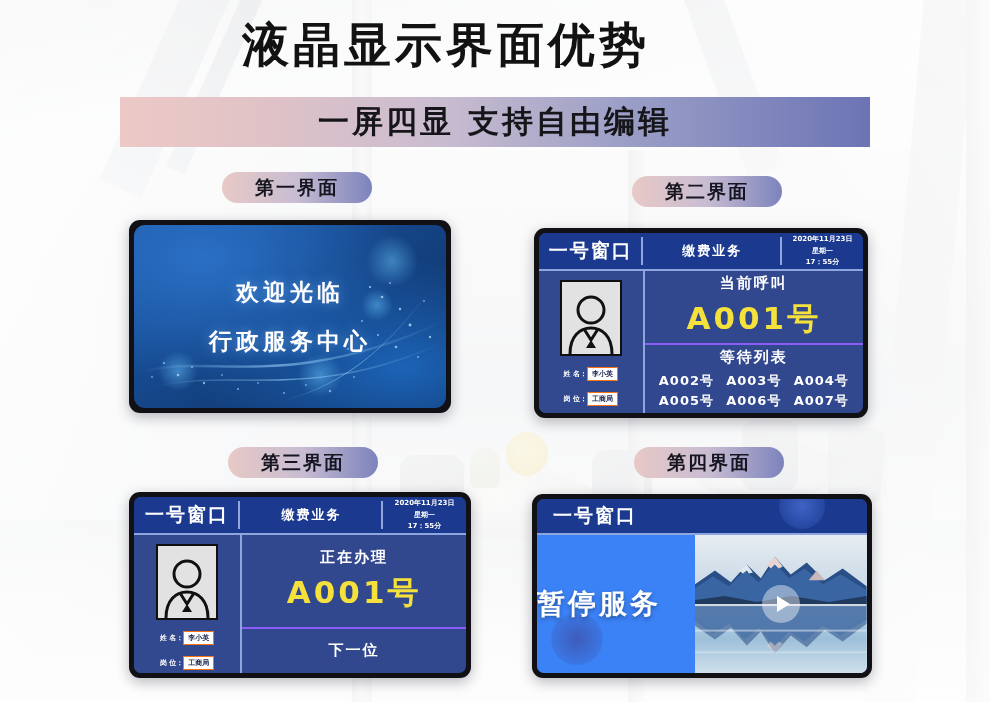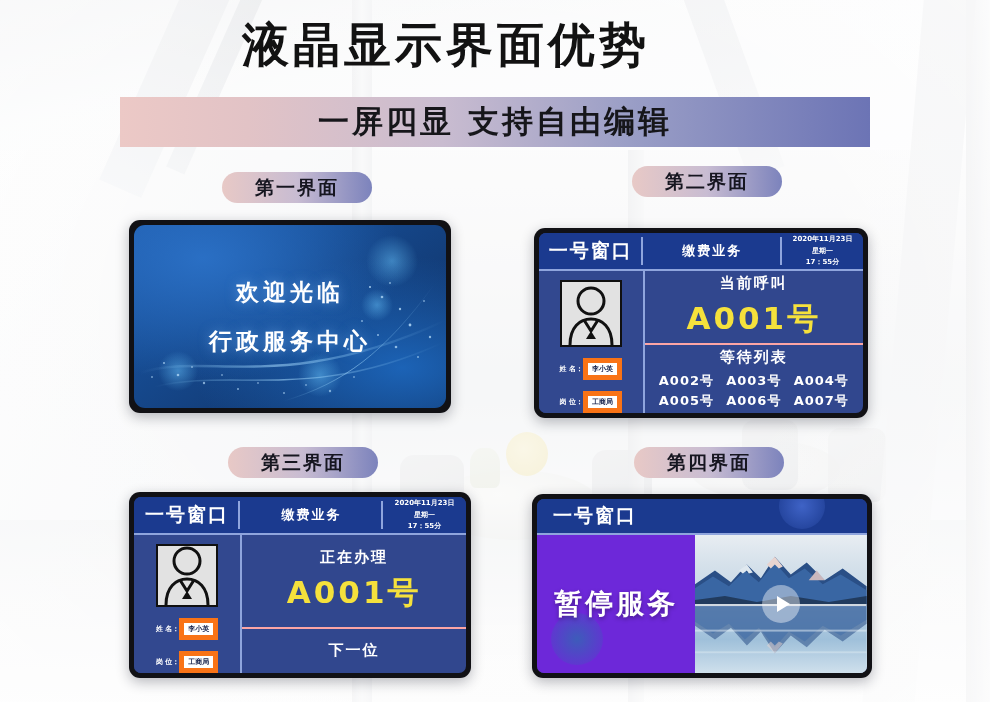--- a/index.html
+++ b/index.html
@@ -66,21 +66,21 @@
   #subtitle-text{font-size:31px;font-weight:bold;color:#16161a;letter-spacing:3px;
      font-family:"DejaVu Sans","Liberation Sans",sans-serif;}
 
   
   .pill{position:absolute;height:31px;border-radius:16px;z-index:6;
      background:linear-gradient(90deg,#e8c9c6 0%,#c8bcd2 50%,#7c83bc 100%);
      display:flex;align-items:center;justify-content:center;padding:0 16px;
      font-size:19px;font-weight:bold;color:#161620;letter-spacing:2px;
      font-family:"DejaVu Sans","Liberation Sans",sans-serif;}
   #pill1{left:222px;top:172px;width:118px;}
-  #pill2{left:632px;top:166px;width:118px;}
+  #pill2{left:632px;top:176px;width:118px;}
   #pill3{left:228px;top:447px;width:118px;}
   #pill4{left:634px;top:447px;width:118px;}
 
   
   .monitor{position:absolute;background:#111115;border-radius:11px;padding:5px;z-index:5;
      box-shadow:0 4px 13px rgba(20,24,40,.30);}
   .screen{width:100%;height:100%;border-radius:7px;overflow:hidden;position:relative;}
 
   #mon1{left:129px;top:220px;width:312px;height:183px;}
   #mon2{left:534px;top:228px;width:324px;height:180px;}
@@ -115,47 +115,47 @@
      font-family:"DejaVu Sans","Liberation Sans",sans-serif;}
   .q-body{flex:1 1 auto;display:flex;min-height:0;}
   .q-left{flex:0 0 32%;position:relative;display:flex;flex-direction:column;
      align-items:center;justify-content:flex-start;padding-top:9px;
      border-right:2px solid #8fa5dd;background:#32488f;}
   .photo{width:58px;height:72px;background:#e2e2e2;border:2px solid #101010;
      display:flex;align-items:flex-end;justify-content:center;overflow:hidden;}
   .idrow{display:flex;align-items:center;gap:0;margin-top:11px;
      font-size:7px;font-weight:bold;color:#ffffff;
      font-family:"DejaVu Sans","Liberation Sans",sans-serif;}
-  .idrow .val{background:#ffffff;color:#14204a;padding:1px 4px;border:5px solid #f97316;}
+  .idrow .val{background:#ffffff;color:#14204a;padding:1px 4px;border:1px solid #f97316;}
   .q-right{flex:1 1 auto;display:flex;flex-direction:column;min-width:0;}
   .q-sec{flex:1 1 auto;display:flex;flex-direction:column;align-items:center;
      justify-content:center;gap:5px;padding:3px 4px;}
-  .q-sec.top{border-bottom:2px solid #fca5a5;}
+  .q-sec.top{border-bottom:2px solid #8b5cf6;}
   .lbl{color:#ffffff;font-weight:bold;font-size:15px;letter-spacing:2px;
      font-family:"DejaVu Sans","Liberation Sans",sans-serif;}
   .big{color:#f5e13c;font-weight:bold;font-size:31px;letter-spacing:3px;
      font-family:"DejaVu Sans","Liberation Sans",sans-serif;}
   .waitgrid{display:grid;grid-template-columns:repeat(3,1fr);gap:2px 4px;width:100%;
      padding:0 6px;box-sizing:border-box;}
   .waitgrid span{color:#ffffff;font-weight:bold;font-size:13px;text-align:center;
      letter-spacing:1px;font-family:"DejaVu Sans","Liberation Sans",sans-serif;}
   .nextline{color:#ffffff;font-weight:bold;font-size:16px;letter-spacing:1px;
      font-family:"DejaVu Sans","Liberation Sans",sans-serif;}
 
   
   .p4{width:100%;height:100%;display:flex;flex-direction:column;background:#31478e;}
   .p4-head{height:34px;display:flex;align-items:center;padding-left:16px;
      background:#1b3a8f;border-bottom:2px solid #8fa5dd;position:relative;overflow:hidden;}
   .p4-head .glow{position:absolute;right:42px;top:-16px;width:46px;height:46px;
      border-radius:50%;background:radial-gradient(circle,#3f63c6,rgba(63,99,198,0));}
   .p4-win{color:#fff;font-weight:bold;font-size:19px;letter-spacing:2px;position:relative;
      font-family:"DejaVu Sans","Liberation Sans",sans-serif;}
   .p4-body{flex:1 1 auto;display:flex;min-height:0;}
-  .p4-left{flex:0 0 48%;display:flex;align-items:center;justify-content:center;
-     position:relative;background:#6d28d9;}
+  .p4-left{flex:0 0 48%;display:flex;align-items:center;
+     position:relative;background:#3b82f6;}
   .p4-left .glow2{position:absolute;left:14px;bottom:8px;width:52px;height:52px;
      border-radius:50%;background:radial-gradient(circle,#3d5cba,rgba(61,92,186,0));}
   .paused{color:#ffffff;font-weight:bold;font-size:28px;letter-spacing:3px;position:relative;
      text-shadow:0 2px 4px rgba(0,0,0,.35);
      font-family:"DejaVu Sans","Liberation Sans",sans-serif;}
   .p4-video{flex:1 1 auto;position:relative;overflow:hidden;background:#cfe0ec;}
   .vsvg{position:absolute;inset:0;width:100%;height:100%;}
   .playbtn{position:absolute;left:50%;top:50%;transform:translate(-50%,-50%);
      width:38px;height:38px;border-radius:50%;background:rgba(255,255,255,.42);
      display:flex;align-items:center;justify-content:center;}

